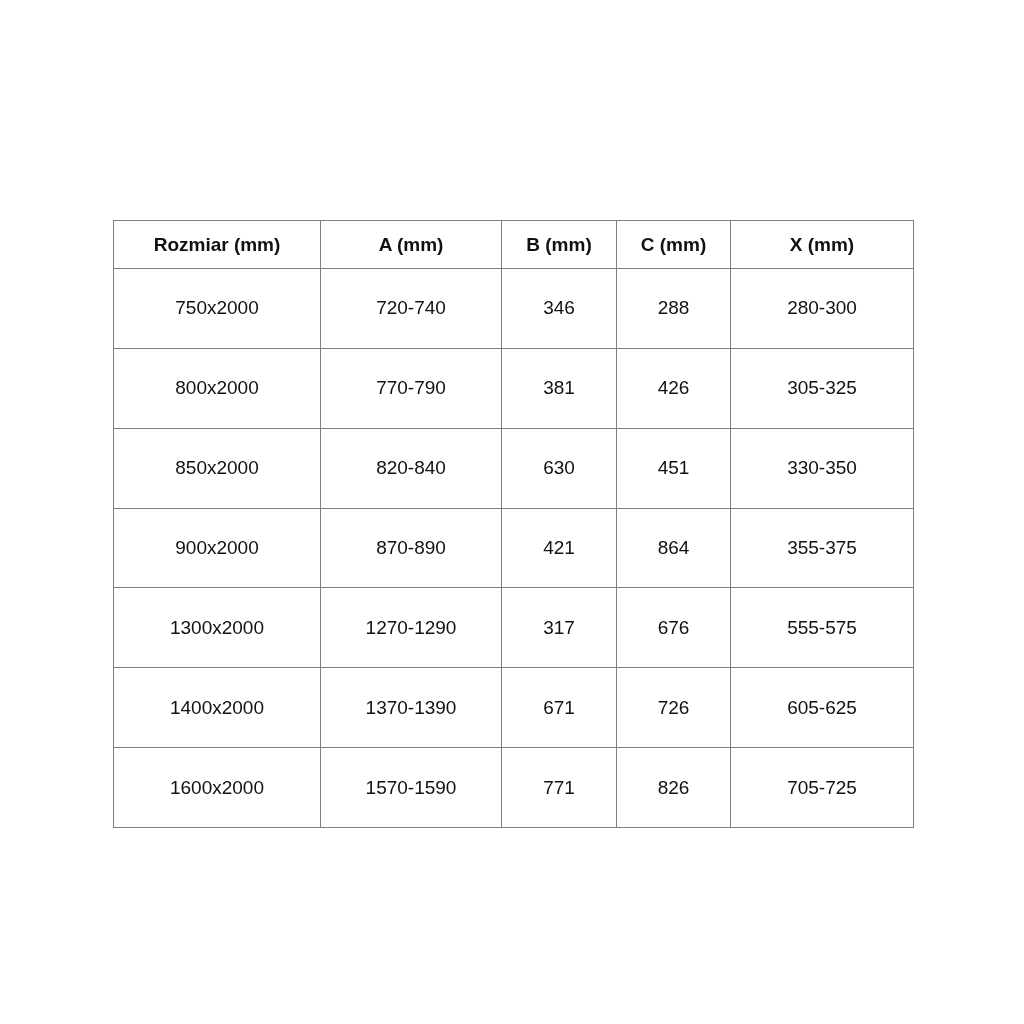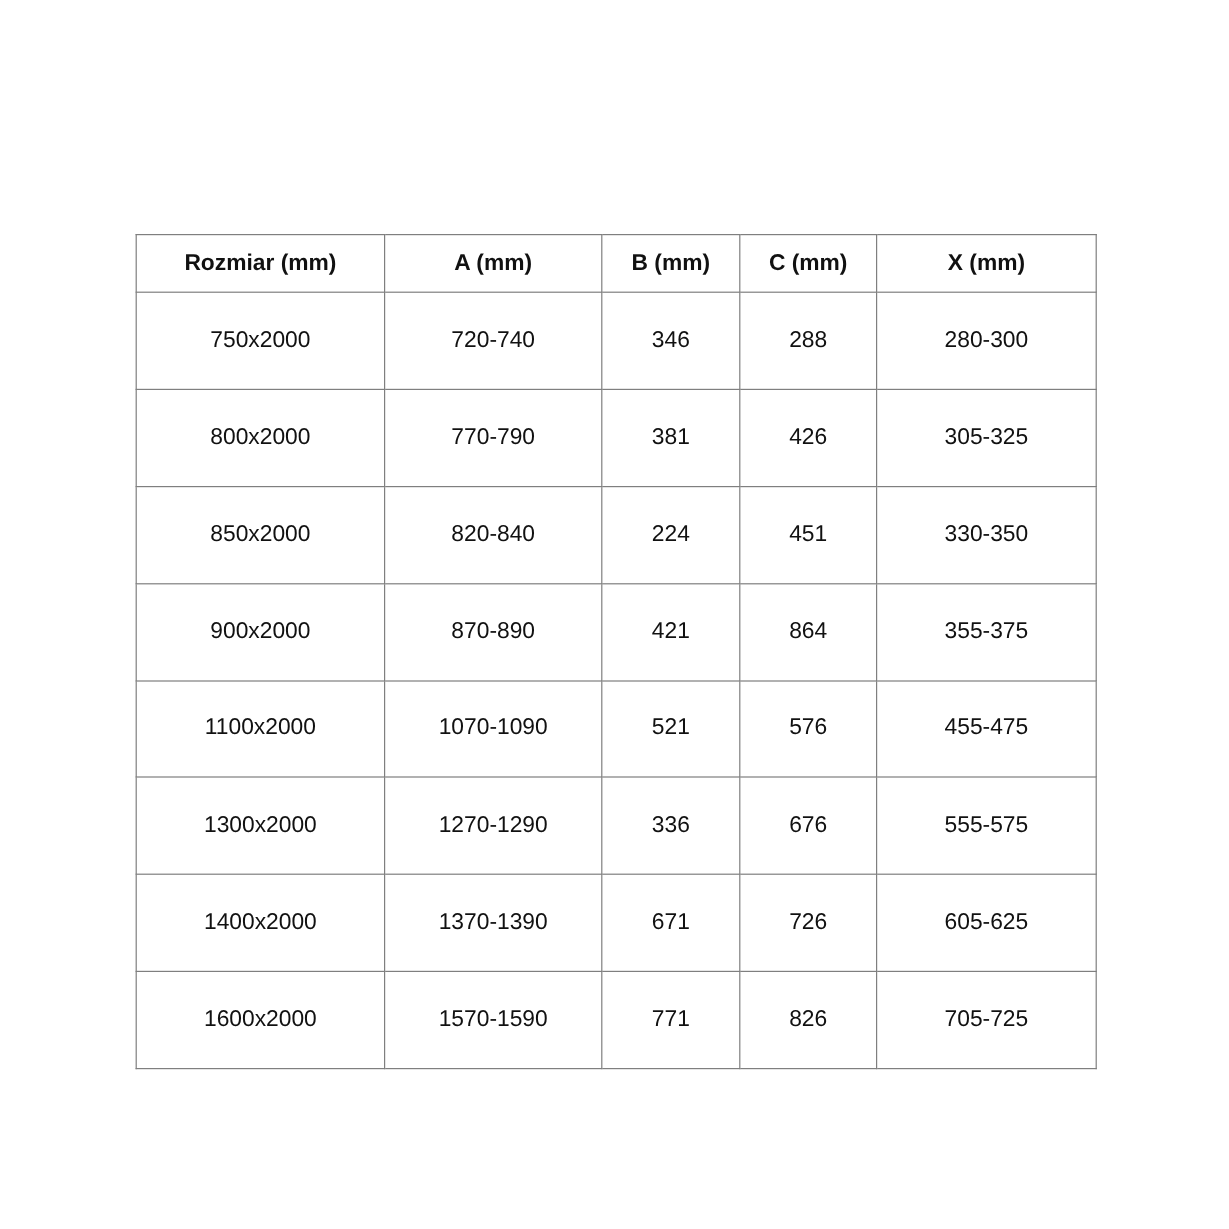--- a/index.html
+++ b/index.html
@@ -12,23 +12,23 @@
   html, body {
     width: 1024px;
     height: 1024px;
     background: var(--bg-color);
     font-family: "Liberation Sans", "DejaVu Sans", sans-serif;
     color: var(--text-color);
   }
   .table-wrap {
     position: absolute;
     left: 113px;
-    top: 195px;
+    top: 220px;
     width: 800px;
-    height: 696px;
+    height: 608px;
   }
   table.size-table {
     width: 100%;
     height: 100%;
     border-collapse: collapse;
     table-layout: fixed;
     border: 1px solid var(--outer-border-color);
   }
   table.size-table th,
   table.size-table td {
@@ -82,42 +82,35 @@
       <tr>
         <td>800x2000</td>
         <td>770-790</td>
         <td>381</td>
         <td>426</td>
         <td>305-325</td>
       </tr>
       <tr>
         <td>850x2000</td>
         <td>820-840</td>
-        <td>224</td>
+        <td>630</td>
         <td>451</td>
         <td>330-350</td>
       </tr>
       <tr>
         <td>900x2000</td>
         <td>870-890</td>
         <td>421</td>
         <td>864</td>
         <td>355-375</td>
       </tr>
       <tr>
-        <td>1100x2000</td>
-        <td>1070-1090</td>
-        <td>521</td>
-        <td>576</td>
-        <td>455-475</td>
-      </tr>
-      <tr>
         <td>1300x2000</td>
         <td>1270-1290</td>
-        <td>336</td>
+        <td>317</td>
         <td>676</td>
         <td>555-575</td>
       </tr>
       <tr>
         <td>1400x2000</td>
         <td>1370-1390</td>
         <td>671</td>
         <td>726</td>
         <td>605-625</td>
       </tr>

